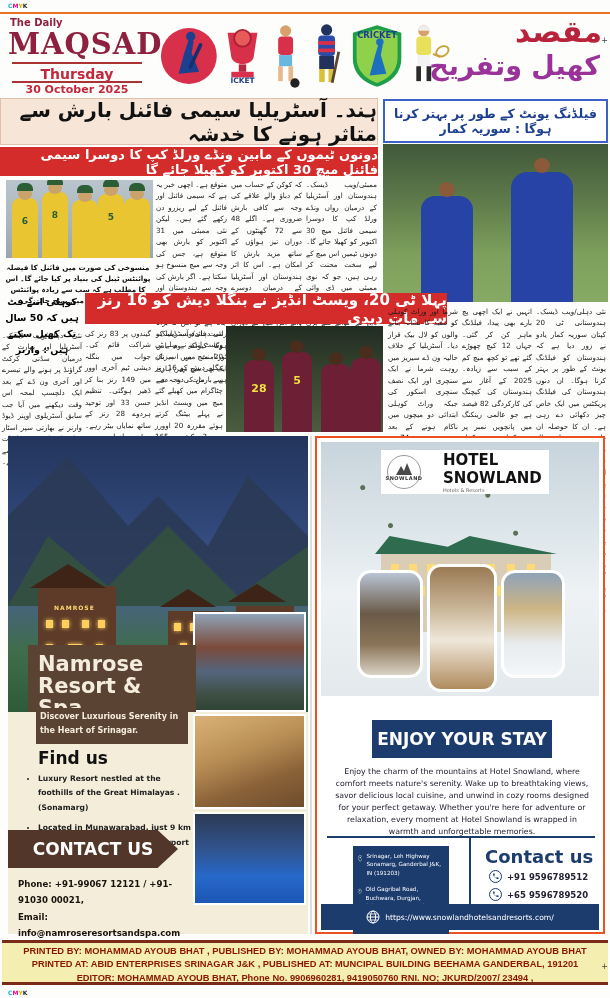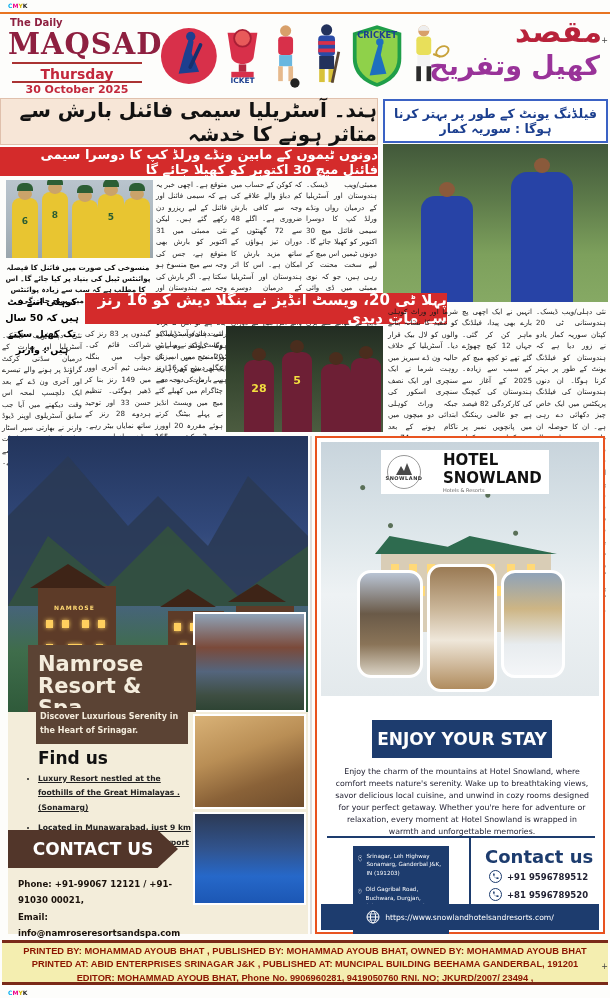--- a/index.html
+++ b/index.html
@@ -62,21 +62,21 @@
   .chalet .roof { position:absolute; left:-8px; top:-22px; width:0; height:0; border-left:38px solid transparent; border-right:38px solid transparent; border-bottom:24px solid #3e2417; }
   .win { position:absolute; width:7px; height:8px; background:#ffcf5e; box-shadow:0 0 4px #ffcf5e; }
   .nam-sign { position:absolute; color:#ffd873; font-size:6px; font-weight:bold; letter-spacing:1px; }
   .nam-inset1 { left:193px; top:612px; width:113px; height:100px; border:2px solid #fff; background:linear-gradient(180deg,#8fa3b8 0%,#7b4a3a 35%,#54657d 60%,#3e4e42 85%,#2e4434 100%); }
   .nam-title-box { left:28px; top:645px; width:168px; height:96px; background:#5b4334; color:#f4ecdc; padding:8px 10px; }
   .nam-title { font-size:21px; font-weight:bold; line-height:1.05; font-family:"DejaVu Sans", sans-serif; }
   .nam-cream { left:8px; top:712px; width:300px; height:222px; background:#f3edda; }
   .nam-tag { font-size:8.5px; font-weight:bold; line-height:2.1; }
   .findus { position:absolute; left:30px; top:36px; font-size:17px; font-weight:bold; color:#111; }
   .nam-bullets { position:absolute; left:30px; top:60px; width:155px; font-size:7.6px; font-weight:bold; color:#222; line-height:1.9; }
-  .nam-bullets li { margin-bottom:6px;text-decoration:underline; }
+  .nam-bullets li { margin-bottom:6px; }
   .contact-arrow { position:absolute; left:0px; top:118px; width:170px; height:38px; background:#52362a; color:#fff;
       font-size:17px; font-weight:bold; display:flex; align-items:center; justify-content:center;
       clip-path:polygon(0 0, 88% 0, 100% 50%, 88% 100%, 0 100%); }
   .nam-phone { position:absolute; left:10px; top:164px; width:180px; font-size:8.6px; font-weight:bold; color:#1a120c; line-height:1.9; }
   .nam-inset2 { left:193px; top:714px; width:113px; height:95px; border:2px solid #fff; background:linear-gradient(160deg,#d9b277 0%,#b98e55 40%,#8a6238 70%,#6e4c2c 100%); }
   .nam-inset3 { left:193px; top:812px; width:113px; height:93px; border:2px solid #fff; background:linear-gradient(180deg,#2c3a55 0%,#31548f 40%,#2668c9 70%,#1c57b4 100%); }
 
   
   .snow-ad { left:315px; top:436px; width:290px; height:498px; border:2px solid #e8531f; background:#fff; }
   .snow-photo { position:absolute; left:4px; top:4px; width:278px; height:254px; background:linear-gradient(180deg,#c8d4dc 0%,#dde6ea 35%,#eef2f4 60%,#e3e9ec 100%); }
@@ -369,21 +369,21 @@
           <circle cx="6.5" cy="6.5" r="6" fill="none" stroke="#1d3c6e" stroke-width="1"></circle>
           <path d="M4 3.5 C4 6.5 6.5 9 9.5 9 L9.5 7.5 L7.8 7.2 L7 8 C5.8 7.4 5.6 7.2 5 6 L5.8 5.2 L5.5 3.5 Z" fill="#1d3c6e"></path>
         </svg>
       <span>+91 9596789512</span>
     </div>
     <div class="phone-row" style="top:450px;">
       <svg width="13" height="13" viewBox="0 0 13 13">
           <circle cx="6.5" cy="6.5" r="6" fill="none" stroke="#1d3c6e" stroke-width="1"></circle>
           <path d="M4 3.5 C4 6.5 6.5 9 9.5 9 L9.5 7.5 L7.8 7.2 L7 8 C5.8 7.4 5.6 7.2 5 6 L5.8 5.2 L5.5 3.5 Z" fill="#1d3c6e"></path>
         </svg>
-      <span>+81 9596789520</span>
+      <span>+65 9596789520</span>
     </div>
 
     <div class="web-bar">
       <svg width="14" height="14" viewBox="0 0 14 14">
           <circle cx="7" cy="7" r="6" fill="none" stroke="#fff" stroke-width="1"></circle>
           <ellipse cx="7" cy="7" rx="2.6" ry="6" fill="none" stroke="#fff" stroke-width="1"></ellipse>
           <line x1="1" y1="7" x2="13" y2="7" stroke="#fff" stroke-width="1"></line>
           <line x1="2" y1="4" x2="12" y2="4" stroke="#fff" stroke-width="0.8"></line>
           <line x1="2" y1="10" x2="12" y2="10" stroke="#fff" stroke-width="0.8"></line>
         </svg>

